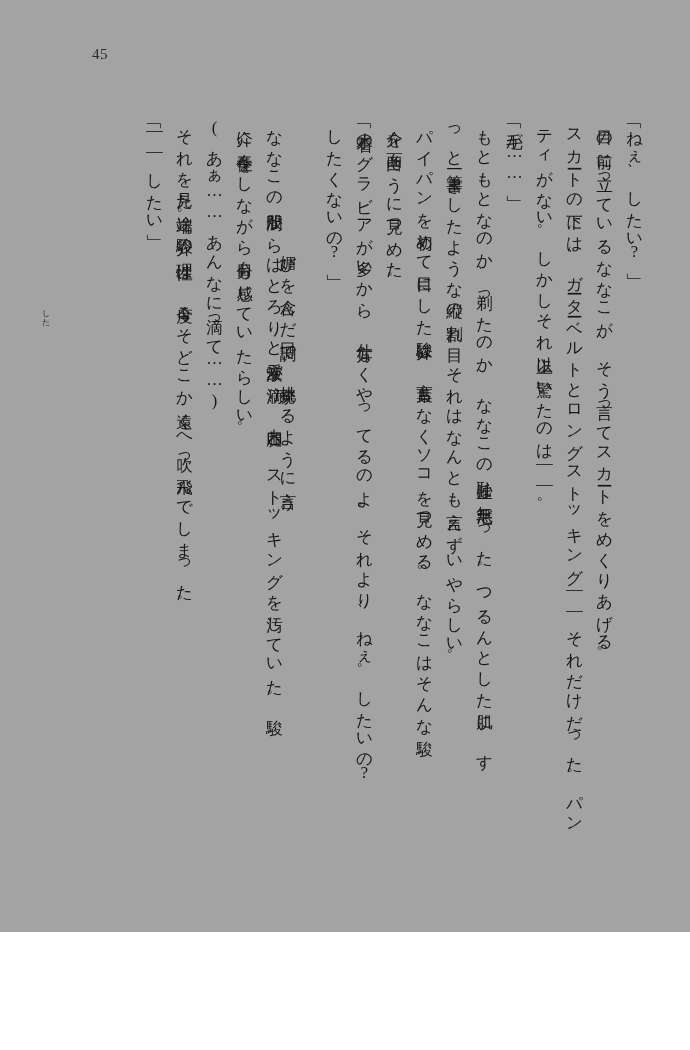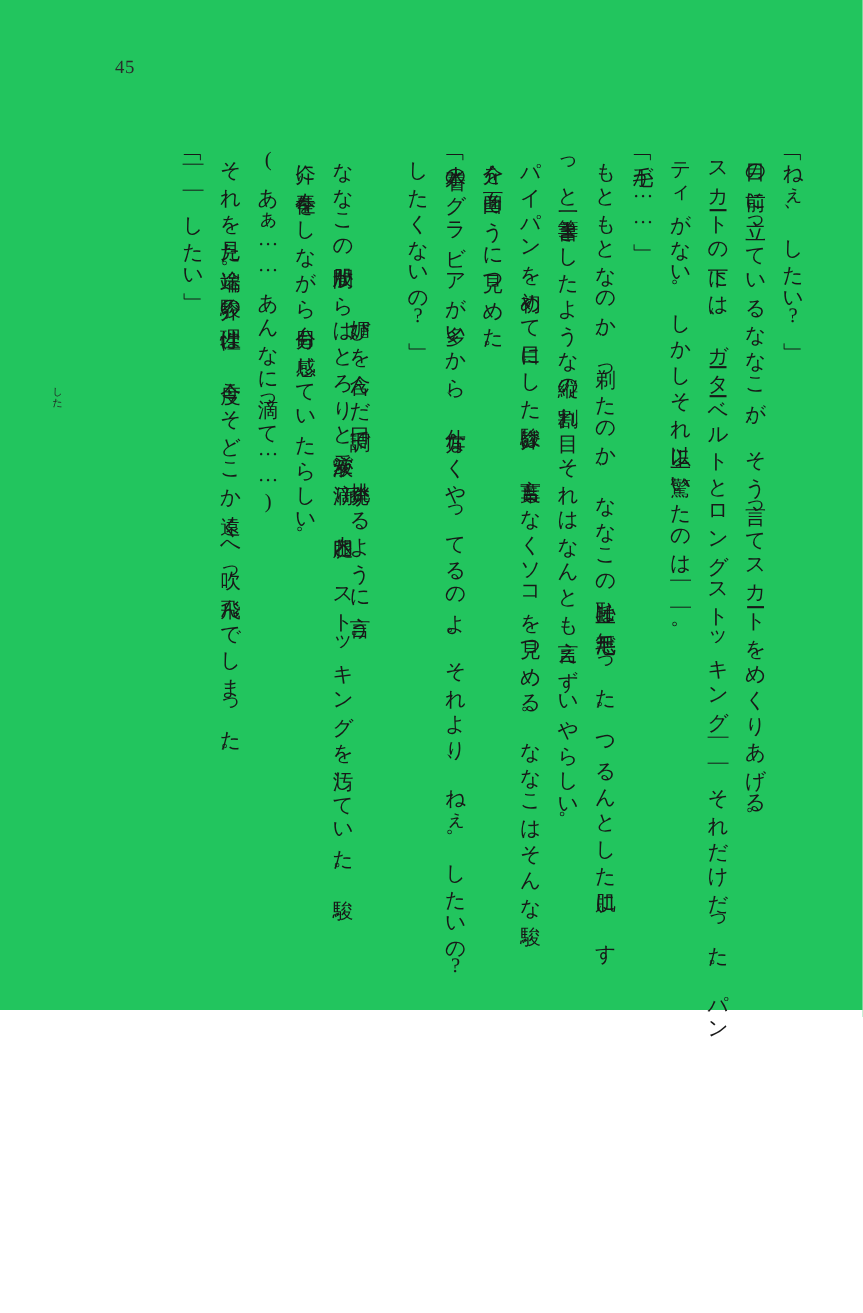--- a/index.html
+++ b/index.html
@@ -11,22 +11,22 @@
     width: 690px;
     height: 1050px;
     font-family: "Liberation Serif", "DejaVu Serif", serif;
     color: #1a1a1a;
     overflow: hidden;
   }
 
   .page {
     position: relative;
     width: 690px;
-    height: 808px;
-    background: #22c55e;
+    height: 932px;
+    background: #a3a3a3;
     box-sizing: border-box;
   }
 
   .page-number {
     position: absolute;
     top: 46px;
     left: 92px;
     font-size: 15px;
     letter-spacing: 0.5px;
     color: #2a2a2a;

